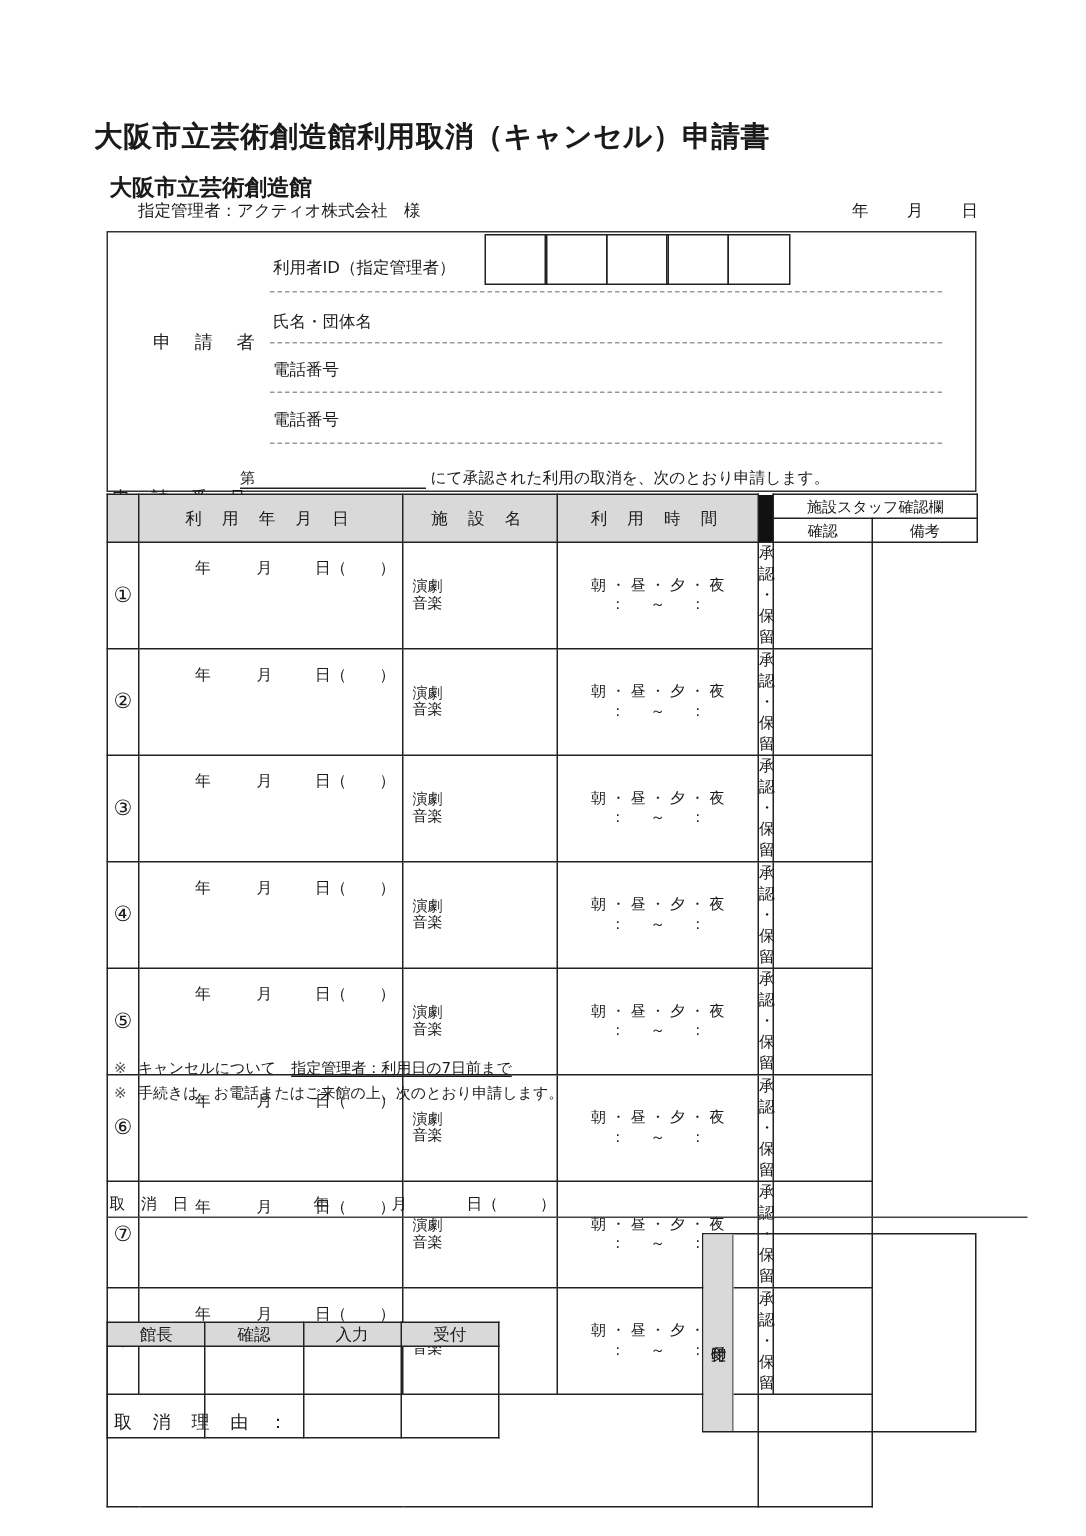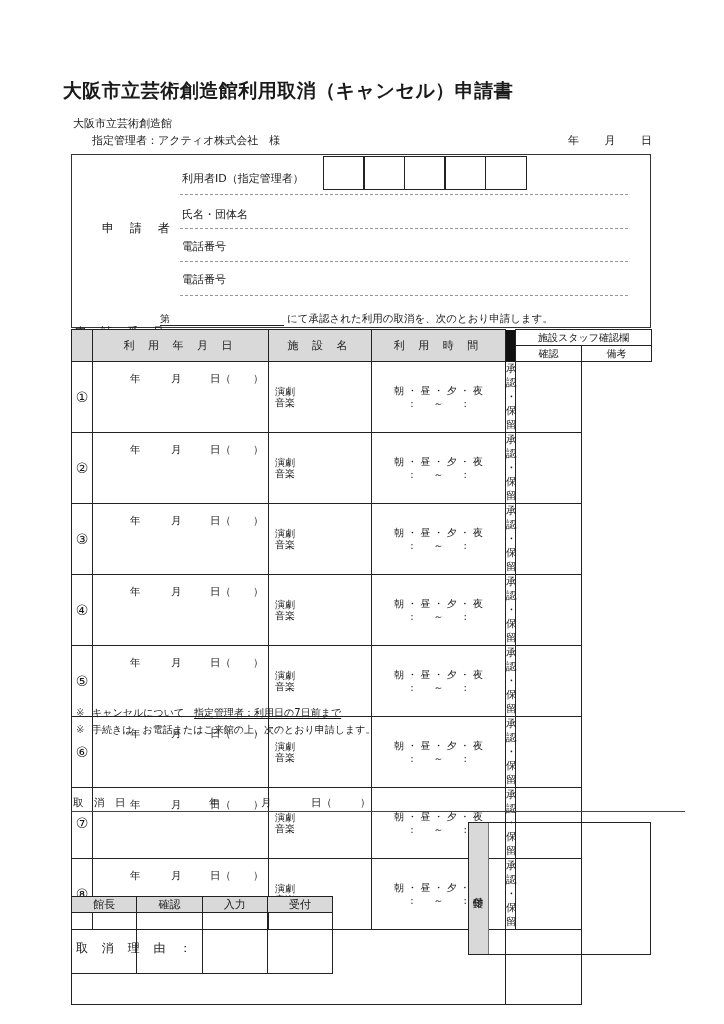--- a/index.html
+++ b/index.html
@@ -1,20 +1,20 @@
 <!DOCTYPE html>
 <html><head>
 <meta charset="utf-8">
 <style>
   html, body { margin: 0; padding: 0; background: #ffffff; }
   body { width: 724px; height: 1024px; position: relative; overflow: hidden;
          font-family: "DejaVu Sans", "Liberation Sans", sans-serif; color: #1a1a1a; }
   .abs { position: absolute; }
   .title { left: 0; width: 576px; top: 78px; text-align: center; font-size: 19px; font-weight: bold; letter-spacing: 0.5px; }
-  .addr1 { left: 73px; top: 116px; font-size: 11px; }
+  .addr1 { left: 73px; top: 116px; font-size: 15px; font-weight: bold; }
   .addr2 { left: 92px; top: 133px; font-size: 11px; }
   .date-top { left: 568px; top: 133px; font-size: 11px; width: 84px; display: flex; justify-content: space-between; }
 
   
   .appbox { left: 71px; top: 154px; width: 580px; height: 174px; border: 1.5px solid #333; box-sizing: border-box; }
   .applicant-label { left: 102px; top: 220px; font-size: 12px; letter-spacing: 6px; }
   .field-label { left: 182px; font-size: 11px; }
   .dotline { left: 180px; width: 448px; height: 0; border-top: 1px dashed #999; }
   .idboxes { left: 324px; top: 156px; display: flex; }
   .idbox { width: 42px; height: 34px; border: 1.5px solid #222; box-sizing: border-box; margin-left: -1.5px; }
@@ -37,21 +37,21 @@
   .appr { text-align: center; font-size: 10.5px; letter-spacing: 2px; }
   .reason { height: 64px; vertical-align: top; font-size: 12px; letter-spacing: 5px; padding: 10px 4px 0 4px !important; }
 
   .notes { left: 76px; top: 705px; font-size: 10px; line-height: 16.5px; }
   .notes .mark { display: inline-block; width: 16px; color: #555; }
   .notes u { text-underline-offset: 2px; }
 
   .cancel-line { left: 71px; top: 796px; width: 580px; font-size: 10.5px; border-bottom: 1.5px solid #444; height: 15px; padding-left: 34px; }
   .cancel-line span { position: absolute; top: 0; }
 
-  .stamp-tbl { left: 71px; top: 881px; width: 262px; border-collapse: collapse; table-layout: fixed; font-size: 11px; margin-top: 15px; }
+  .stamp-tbl { left: 71px; top: 881px; width: 262px; border-collapse: collapse; table-layout: fixed; font-size: 11px; }
   .stamp-tbl td { border: 1.5px solid #222; text-align: center; }
   .stamp-tbl .sh { background: #d9d9d9; height: 13px; line-height: 13px; }
   .stamp-tbl .sb { height: 58px; }
 
   .recv { left: 468px; top: 822px; width: 183px; height: 133px; border: 1.5px solid #222; box-sizing: border-box; display: flex; }
   .recv-label { width: 19px; background: #d9d9d9; border-right: 1px solid #777; writing-mode: vertical-rl; text-orientation: upright;
                 display: flex; align-items: center; justify-content: center; font-size: 10.5px; }
 </style>
 </head>
 <body>

